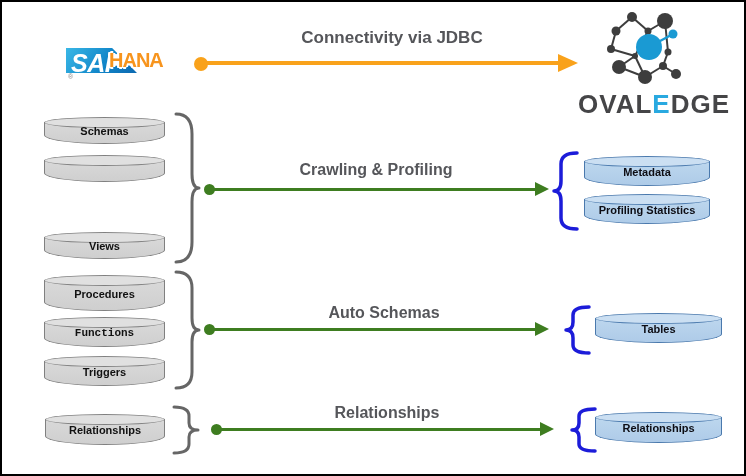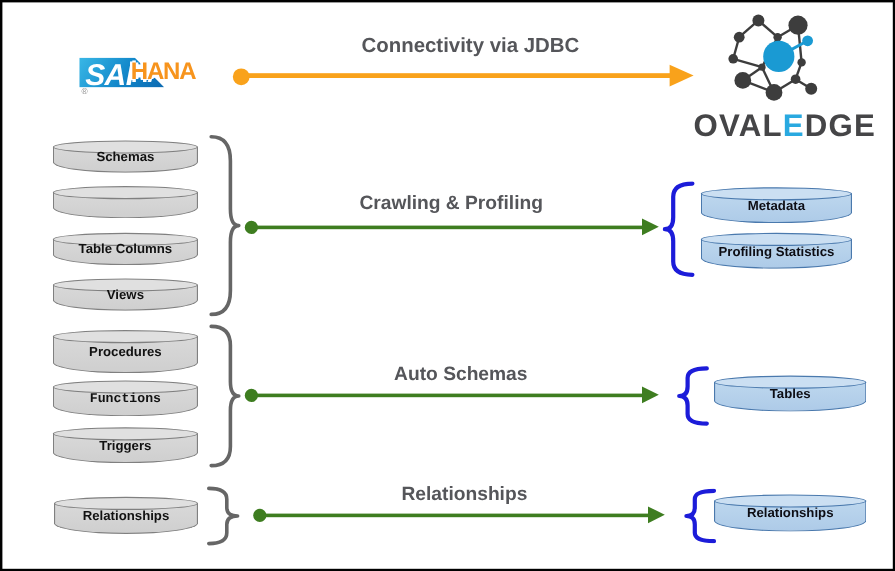--- a/index.html
+++ b/index.html
@@ -131,25 +131,20 @@
 
   <div class="cyl" style="left:42px; top:115px; width:121px; height:27px;">
     <div class="body"></div>
       <div class="top"></div>
     <div class="cap-label">Schemas</div>
   </div>
   <div class="cyl" style="left:42px; top:153px; width:121px; height:27px;">
     <div class="body"></div>
       <div class="top"></div>
   </div>
-  <div class="cyl" style="left:42px; top:192px; width:121px; height:27px;">
-    <div class="body"></div>
-      <div class="top"></div>
-    <div class="cap-label">Table Columns</div>
-  </div>
   <div class="cyl" style="left:42px; top:230px; width:121px; height:27px;">
     <div class="body"></div>
       <div class="top"></div>
     <div class="cap-label">Views</div>
   </div>
 
   <svg class="brace gray" style="left:171px; top:110px;" width="28" height="152" viewBox="0 0 28 152">
     <path d="M3,2 Q19,2 19,22 L19,62 Q19,76 26,76 Q19,76 19,90 L19,130 Q19,150 3,150"></path>
   </svg>
 

